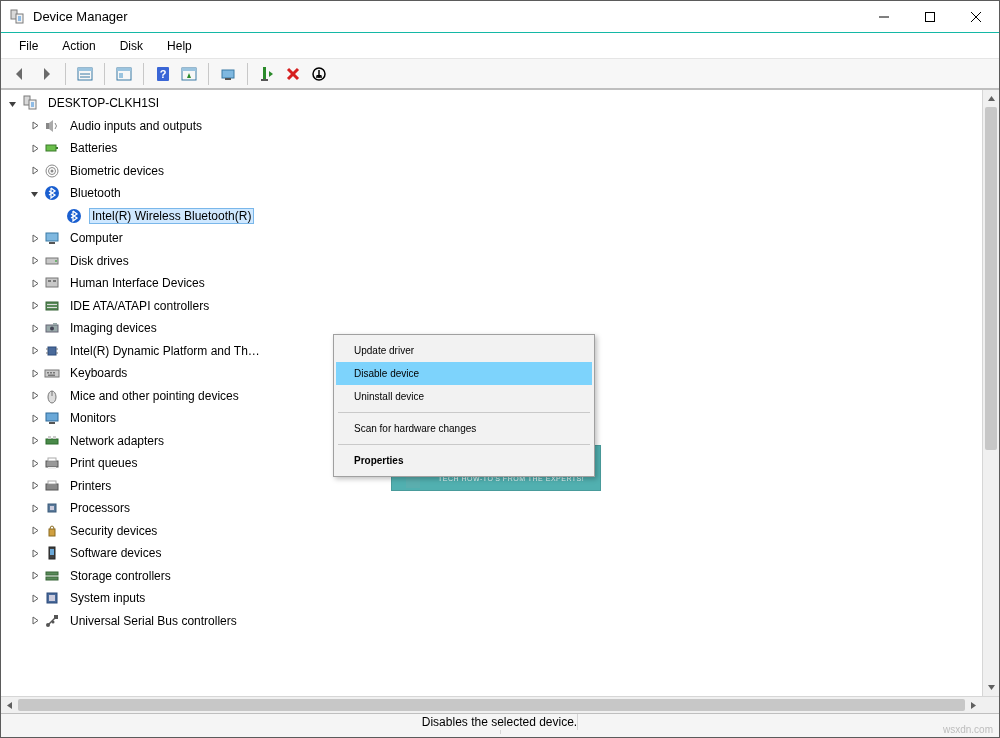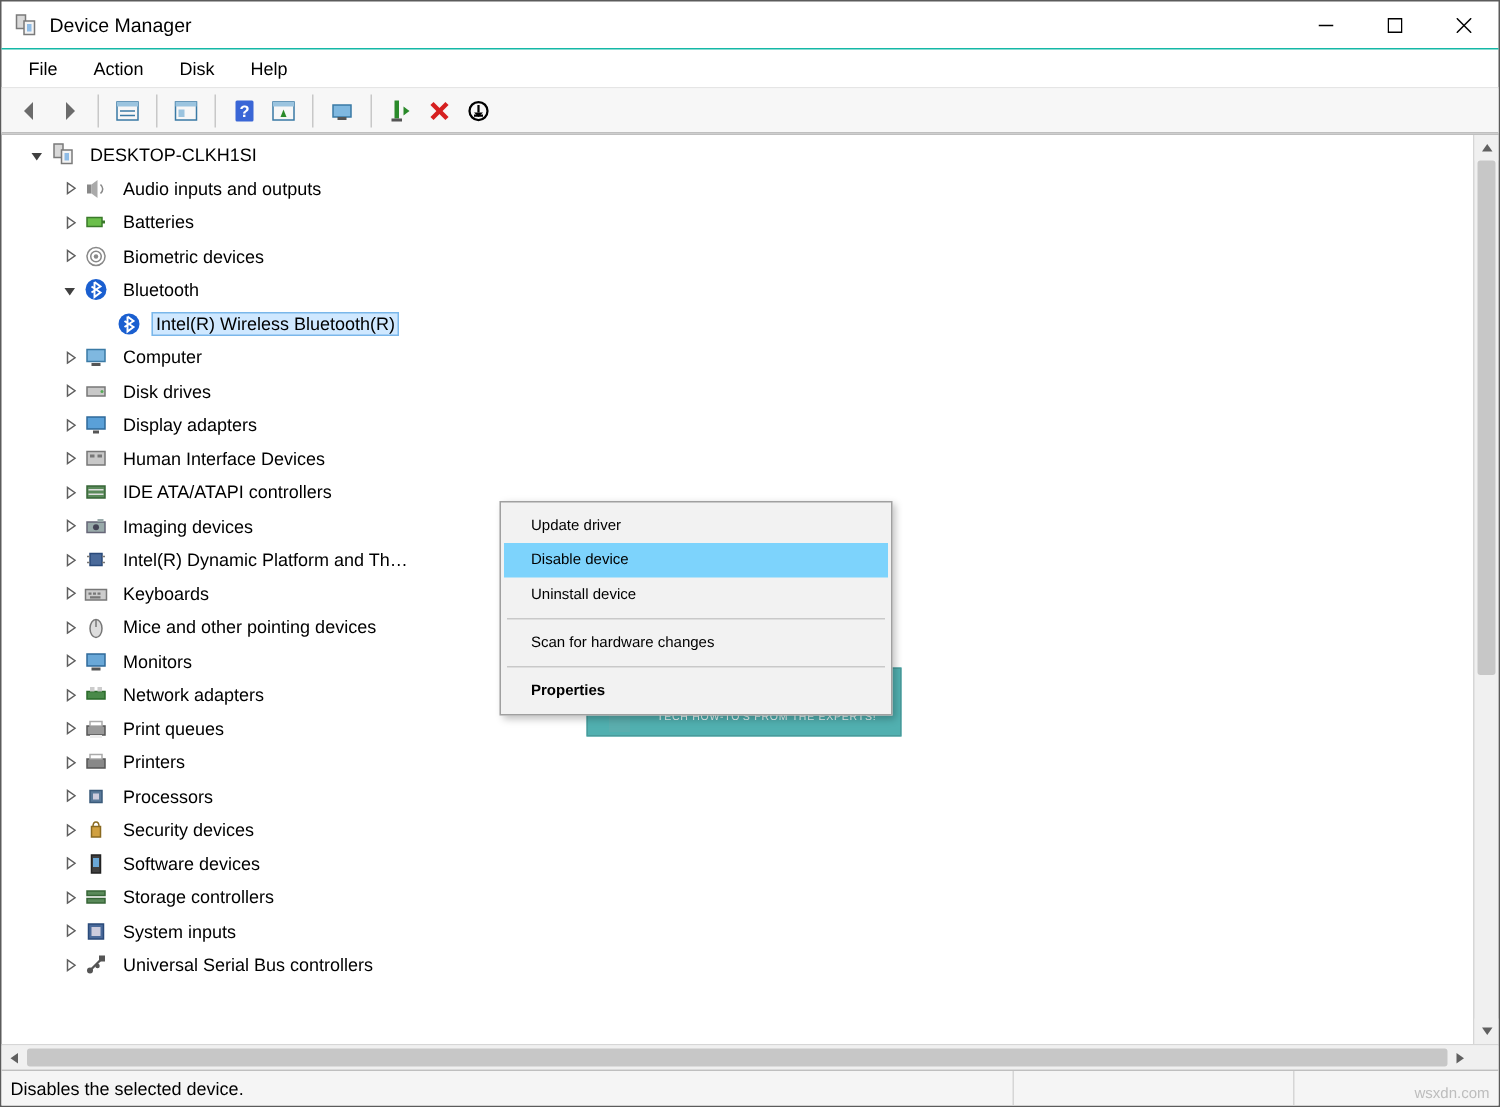--- a/index.html
+++ b/index.html
@@ -17,40 +17,40 @@
   .menubar .menu-item { padding: 4px 10px; }
   
   .toolbar { height: 30px; display: flex; align-items: center; padding: 0 4px; gap: 0; border-bottom: 1px solid #bfbfbf; background: #f7f7f7; }
   .tool-group { display: flex; align-items: center; padding: 0 2px; }
   .tool-sep { width: 1px; height: 22px; background: #c8c8c8; margin: 0 4px; }
   .tool-btn { width: 26px; height: 24px; display: flex; align-items: center; justify-content: center; border: 1px solid transparent; border-radius: 2px; }
   .tool-btn svg { width: 16px; height: 16px; }
   
   .content { flex: 1; display: flex; position: relative; overflow: hidden; border-top: 1px solid #bfbfbf; }
   .tree { flex: 1; overflow: hidden; padding: 2px 0 0 0; position: relative; }
-  .row { display: flex; align-items: center; height: 22.5px; padding-left: 16px; white-space: nowrap; }
+  .row { display: flex; align-items: center; height: 22.5px; padding-left: 4px; white-space: nowrap; }
   .row .expander { width: 14px; height: 14px; display: inline-flex; align-items: center; justify-content: center; margin-right: 2px; }
   .row .expander svg { width: 9px; height: 9px; }
   .row .spacer { display: inline-block; }
   .row .dev-icon { width: 18px; height: 16px; display: inline-flex; align-items: center; justify-content: center; margin-right: 6px; }
   .row .label { padding: 1px 3px; }
   .row.selected .label { background: #cfe8ff; border: 1px solid #7ab7ea; padding: 0 2px; }
   
   .vscroll { width: 17px; background: #f0f0f0; border-left: 1px solid #d6d6d6; display: flex; flex-direction: column; align-items: center; }
   .vscroll .sbtn { width: 100%; height: 17px; display: flex; align-items: center; justify-content: center; background: #f0f0f0; }
   .vscroll .track { flex: 1; width: 100%; position: relative; }
   .vscroll .thumb { position: absolute; top: 0; left: 2px; right: 2px; height: 60%; background: #c7c7c7; border-radius: 2px; }
   .hscroll-row { height: 17px; display: flex; border-top: 1px solid #d6d6d6; }
   .hscroll { flex: 1; background: #f0f0f0; display: flex; align-items: center; }
   .hscroll .sbtn { width: 17px; height: 100%; display: flex; align-items: center; justify-content: center; }
   .hscroll .htrack { flex: 1; height: 100%; position: relative; }
   .hscroll .hthumb { position: absolute; top: 2px; bottom: 2px; left: 0; width: 100%; background: #c7c7c7; border-radius: 2px; }
   .corner { width: 17px; background: #f0f0f0; }
   
-  .statusbar { height: 24px; border-top: 1px solid #bfbfbf; display: flex; align-items: center; padding: 0 6px; font-size: 12px; background: #f5f5f5; }
+  .statusbar { height: 24px; border-top: 1px solid #bfbfbf; display: flex; align-items: center; padding: 0 6px; font-size: 12px; background: #f5f5f5; flex-direction: column; }
   .statusbar .seg { border-right: 1px solid #d6d6d6; height: 100%; display:flex; align-items:center; }
   .statusbar .seg1 { flex: 1.8; }
   .statusbar .seg2 { flex: .5; }
   .statusbar .seg3 { flex: .35; border-right:none; }
   
   .context-menu { position: absolute; left: 332px; top: 244px; width: 262px; background: #f2f2f2; border: 1px solid #a0a0a0; box-shadow: 2px 2px 5px rgba(0,0,0,.25); padding: 4px 2px; z-index: 50; }
   .context-menu .cm-item { padding: 6px 18px; font-size: 10px; }
   .context-menu .cm-item.highlight { background: #7dd3fc; }
   .context-menu .cm-item.bold { font-weight: 600; }
   .context-menu .cm-sep { height: 1px; background: #c9c9c9; margin: 4px 2px; }
@@ -299,35 +299,20 @@
               <path d="M3 1 L3 8 L8 4.5 Z" fill="none" stroke="#606060"></path>
             </svg>
           </span>
     <span class="dev-icon">
             <svg viewBox="0 0 16 16" width="16" height="16">
               <rect x="2" y="5" width="12" height="6" fill="#c8c8c8" stroke="#777"></rect>
               <circle cx="12" cy="8" r="1" fill="#5a5"></circle>
             </svg>
           </span>
     <span class="label">Disk drives</span>
-  </div>
-        <div class="row">
-    <span class="spacer" style="width:22px"></span>
-    <span class="expander">
-            <svg viewBox="0 0 9 9">
-              <path d="M3 1 L3 8 L8 4.5 Z" fill="none" stroke="#606060"></path>
-            </svg>
-          </span>
-    <span class="dev-icon">
-            <svg viewBox="0 0 16 16" width="16" height="16">
-              <rect x="2" y="3" width="12" height="8" fill="#5aa0d8" stroke="#2f6a9a"></rect>
-              <rect x="6" y="12" width="4" height="2" fill="#555"></rect>
-            </svg>
-          </span>
-    <span class="label">Display adapters</span>
   </div>
         <div class="row">
     <span class="spacer" style="width:22px"></span>
     <span class="expander">
             <svg viewBox="0 0 9 9">
               <path d="M3 1 L3 8 L8 4.5 Z" fill="none" stroke="#606060"></path>
             </svg>
           </span>
     <span class="dev-icon">
             <svg viewBox="0 0 16 16" width="16" height="16">

